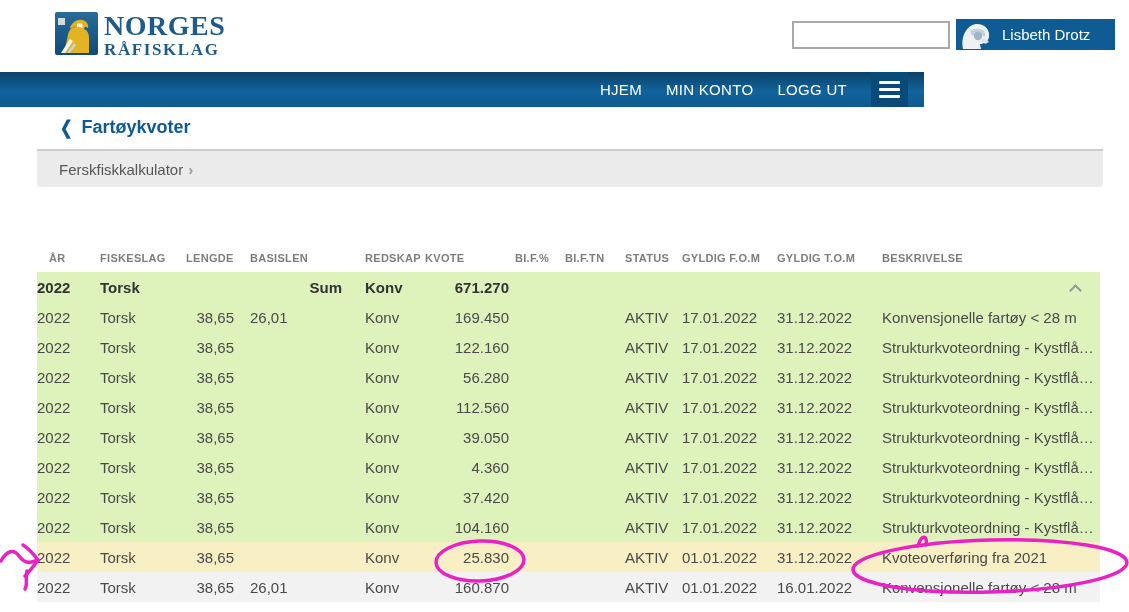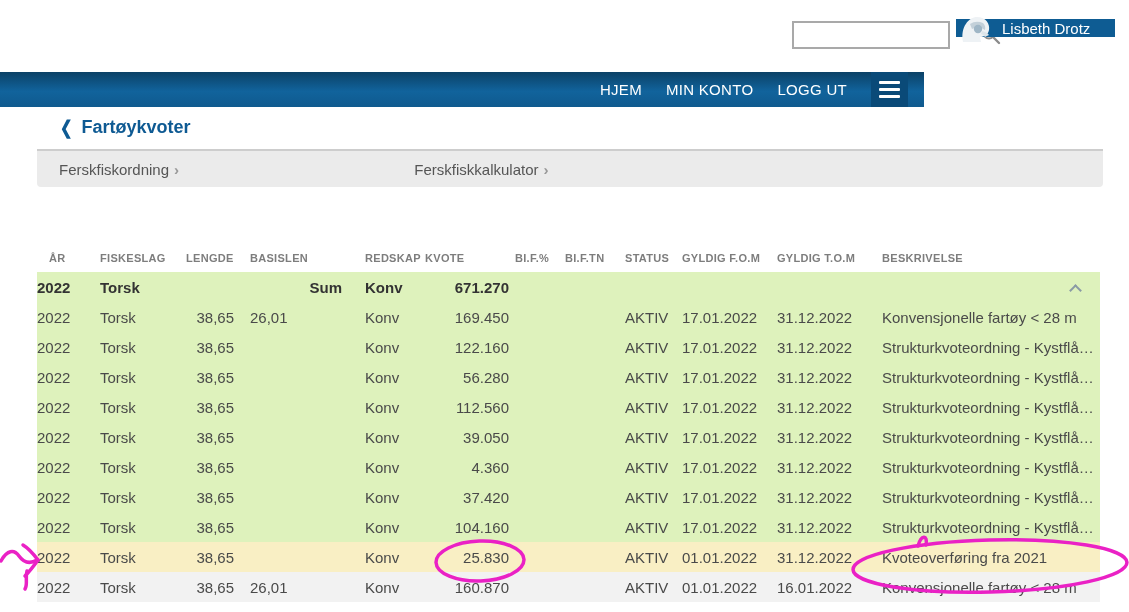--- a/index.html
+++ b/index.html
@@ -16,21 +16,21 @@
   .logo-text { margin-left:6px; color:#1e5b88; font-family:"Liberation Serif", serif; line-height:1; }
   .logo-line1 { font-size:28px; font-weight:bold; letter-spacing:.5px; }
   .logo-line2 { font-size:17px; font-weight:bold; letter-spacing:1.6px; margin-top:1px; }
 
   .search-wrap { position:absolute; left:792px; top:21px; width:158px; height:28px;
     border:2px solid #a9a9a9; background:#fff; display:flex; align-items:center; }
   .search-input { flex:1; height:100%; border:none; outline:none; padding:0 4px 0 6px;
     font-size:13px; font-family:"Liberation Sans", sans-serif; background:transparent; }
   .search-icon { width:22px; height:22px; flex:0 0 auto; margin-right:2px; }
 
-  .user-badge { position:absolute; left:956px; top:19px; width:159px; height:18px;
+  .user-badge { position:absolute; left:956px; top:19px; width:159px; height:31px;
     background:#0e5c93; display:flex; align-items:center; cursor:pointer; }
   .user-icon { width:40px; height:34px; flex:0 0 auto; }
   .user-name { color:#fff; font-size:15px; margin-left:6px; white-space:nowrap; }
 
   
   .nav-bar { position:absolute; left:0; top:72px; width:924px; height:35px;
     background:linear-gradient(180deg,#0b4166 0%, #11639c 55%, #0f5a8e 100%);
     display:flex; align-items:center; justify-content:flex-end; }
   .nav-item { color:#fff; font-size:15px; letter-spacing:.3px; margin-right:24px;
     cursor:pointer; white-space:nowrap; }
@@ -80,20 +80,41 @@
   
   .annotations { position:absolute; left:0; top:0; width:1129px; height:612px;
     pointer-events:none; }
 </style>
 </head>
 <body>
 
 <div class="page">
 
   <div class="top-header">
+    <div class="logo">
+      <svg class="logo-icon" viewBox="0 0 43 43">
+        <defs>
+          <linearGradient id="lgbg" x1="0" y1="0" x2="0" y2="1">
+            <stop offset="0" stop-color="#2a6a98"></stop>
+              <stop offset="1" stop-color="#0d4c7c"></stop>
+          </linearGradient>
+        </defs>
+        <rect x="0" y="0" width="43" height="43" rx="2" fill="url(#lgbg)"></rect>
+        <path d="M9,41 L13,23 Q14,16 20,15 L23,10 Q29,8 31,13 L29,17 Q34,19 34,26 L34,41 Z" fill="#e3b324"></path>
+        <path d="M15,15 Q21,5 30,9 Q34,12 33,16 Q25,10 16,17 Z" fill="#e3b324"></path>
+        <path d="M22,12 Q26,10 28,13 L27,16 Q24,14 22,15 Z" fill="#f3efe2"></path>
+        <path d="M6,41 L15,27 L18,29 L10,41 Z" fill="#f0f2f4"></path>
+        <path d="M12,41 L19,31 L21,33 L15,41 Z" fill="#c7d3db"></path>
+        <path d="M3,6 L10,6 L10,13 L3,13 Z" fill="#efefef" opacity="0.85"></path>
+      </svg>
+      <div class="logo-text">
+        <div class="logo-line1">NORGES</div>
+        <div class="logo-line2">RÅFISKLAG</div>
+      </div>
+    </div>
 
     <div class="search-wrap">
       <input class="search-input" type="text" placeholder="" style="">
       <svg class="search-icon" viewBox="0 0 22 22">
         <circle cx="9" cy="9" r="5.5" fill="none" stroke="#8b8b8b" stroke-width="2"></circle>
         <line x1="13.5" y1="13.5" x2="19" y2="19" stroke="#8b8b8b" stroke-width="2.4" stroke-linecap="round"></line>
       </svg>
     </div>
 
     <div class="user-badge">
@@ -117,23 +138,20 @@
         <span></span>
     </div>
   </div>
 
   <div class="breadcrumb">
     <span class="chev">❮</span>
     <span class="bc-label">Fartøykvoter</span>
   </div>
 
   <div class="tab-bar">
-    <div class="tab">
-      <span>Ferskfiskordning</span><span class="chev">›</span>
-    </div>
     <div class="tab">
       <span>Ferskfiskkalkulator</span><span class="chev">›</span>
     </div>
   </div>
 
   <table class="quota-table">
     <colgroup>
       <col style="width:63px">
         <col style="width:80px">
         <col style="width:60px">

